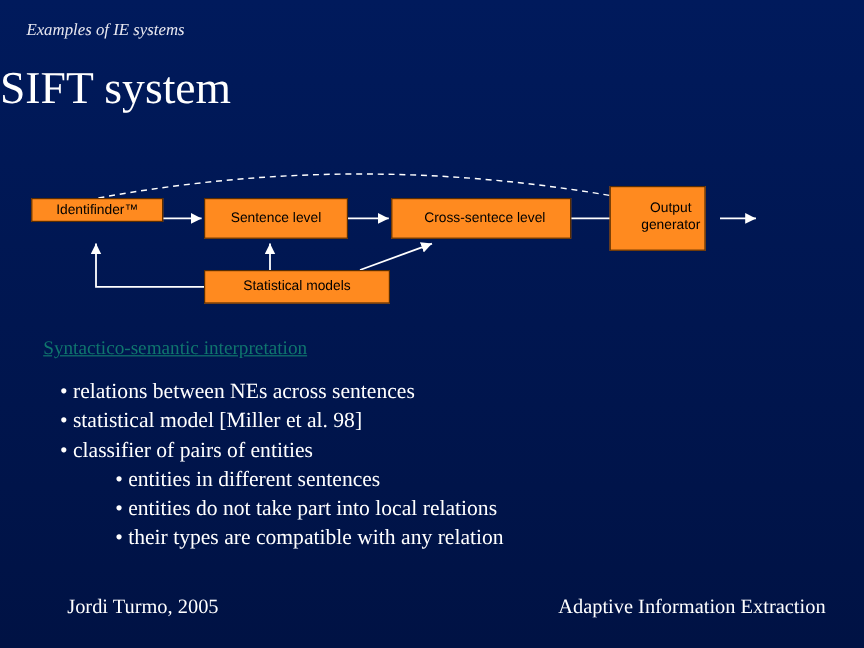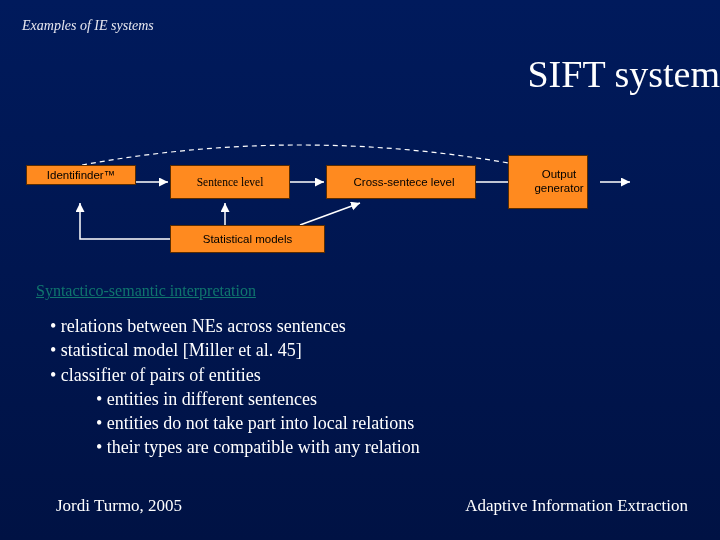--- a/index.html
+++ b/index.html
@@ -18,21 +18,21 @@
     left: 22px;
     font-style: italic;
     font-size: 14px;
     color: #e8e8f0;
   }
   .title {
     position: absolute;
     top: 52px;
     left: 0;
     width: 100%;
-    text-align: right;
+    text-align: left;
     font-size: 38px;
     color: #ffffff;
     font-family: Georgia, serif;
   }
   .diagram {
     position: absolute;
     top: 135px;
     left: 0;
     width: 720px;
     height: 130px;
@@ -44,21 +44,21 @@
     font-family: Verdana, Geneva, sans-serif;
     font-size: 11.5px;
     color: #000;
     display: flex;
     align-items: center;
     justify-content: center;
     text-align: center;
     padding: 4px 6px;
   }
   .box.identifinder { top: 30px; left: 26px;  width: 110px; height: 20px; }
-  .box.sentence     { top: 30px; left: 170px; width: 120px; height: 34px; font-family: Liberation Serif, serif; }
+  .box.sentence     { top: 30px; left: 170px; width: 120px; height: 34px; }
   .box.cross        { top: 30px; left: 326px; width: 150px; height: 34px; padding-left: 12px; }
   .box.output       { top: 20px; left: 508px; width: 80px;  height: 54px; line-height: 1.2; padding-left: 28px; }
   .box.stat         { top: 90px; left: 170px; width: 155px; height: 28px; }
 
   .cyl {
     position: absolute;
     top: 20px; left: 634px;
     width: 58px; height: 54px;
   }
   .cyl .body {
@@ -163,21 +163,21 @@
   <div class="box cross">Cross-sentece level</div>
   <div class="box output">Output generator</div>
   <div class="box stat">Statistical models</div>
 
 </div>
 
 <div class="section-heading">Syntactico-semantic interpretation</div>
 
 <div class="bullets" id="bullets">
     <div class="l1">• relations between NEs across sentences</div>
-    <div class="l1">• statistical model [Miller et al. 45]</div>
+    <div class="l1">• statistical model [Miller et al. 98]</div>
     <div class="l1">• classifier of pairs of entities</div>
     <div class="l2">• entities in different sentences</div>
     <div class="l2">• entities do not take part into local relations</div>
     <div class="l2">• their types are compatible with any relation</div>
   </div>
 
 <div class="footer-left">Jordi Turmo, 2005</div>
 <div class="footer-right">Adaptive Information Extraction</div>
 
 </body></html>

